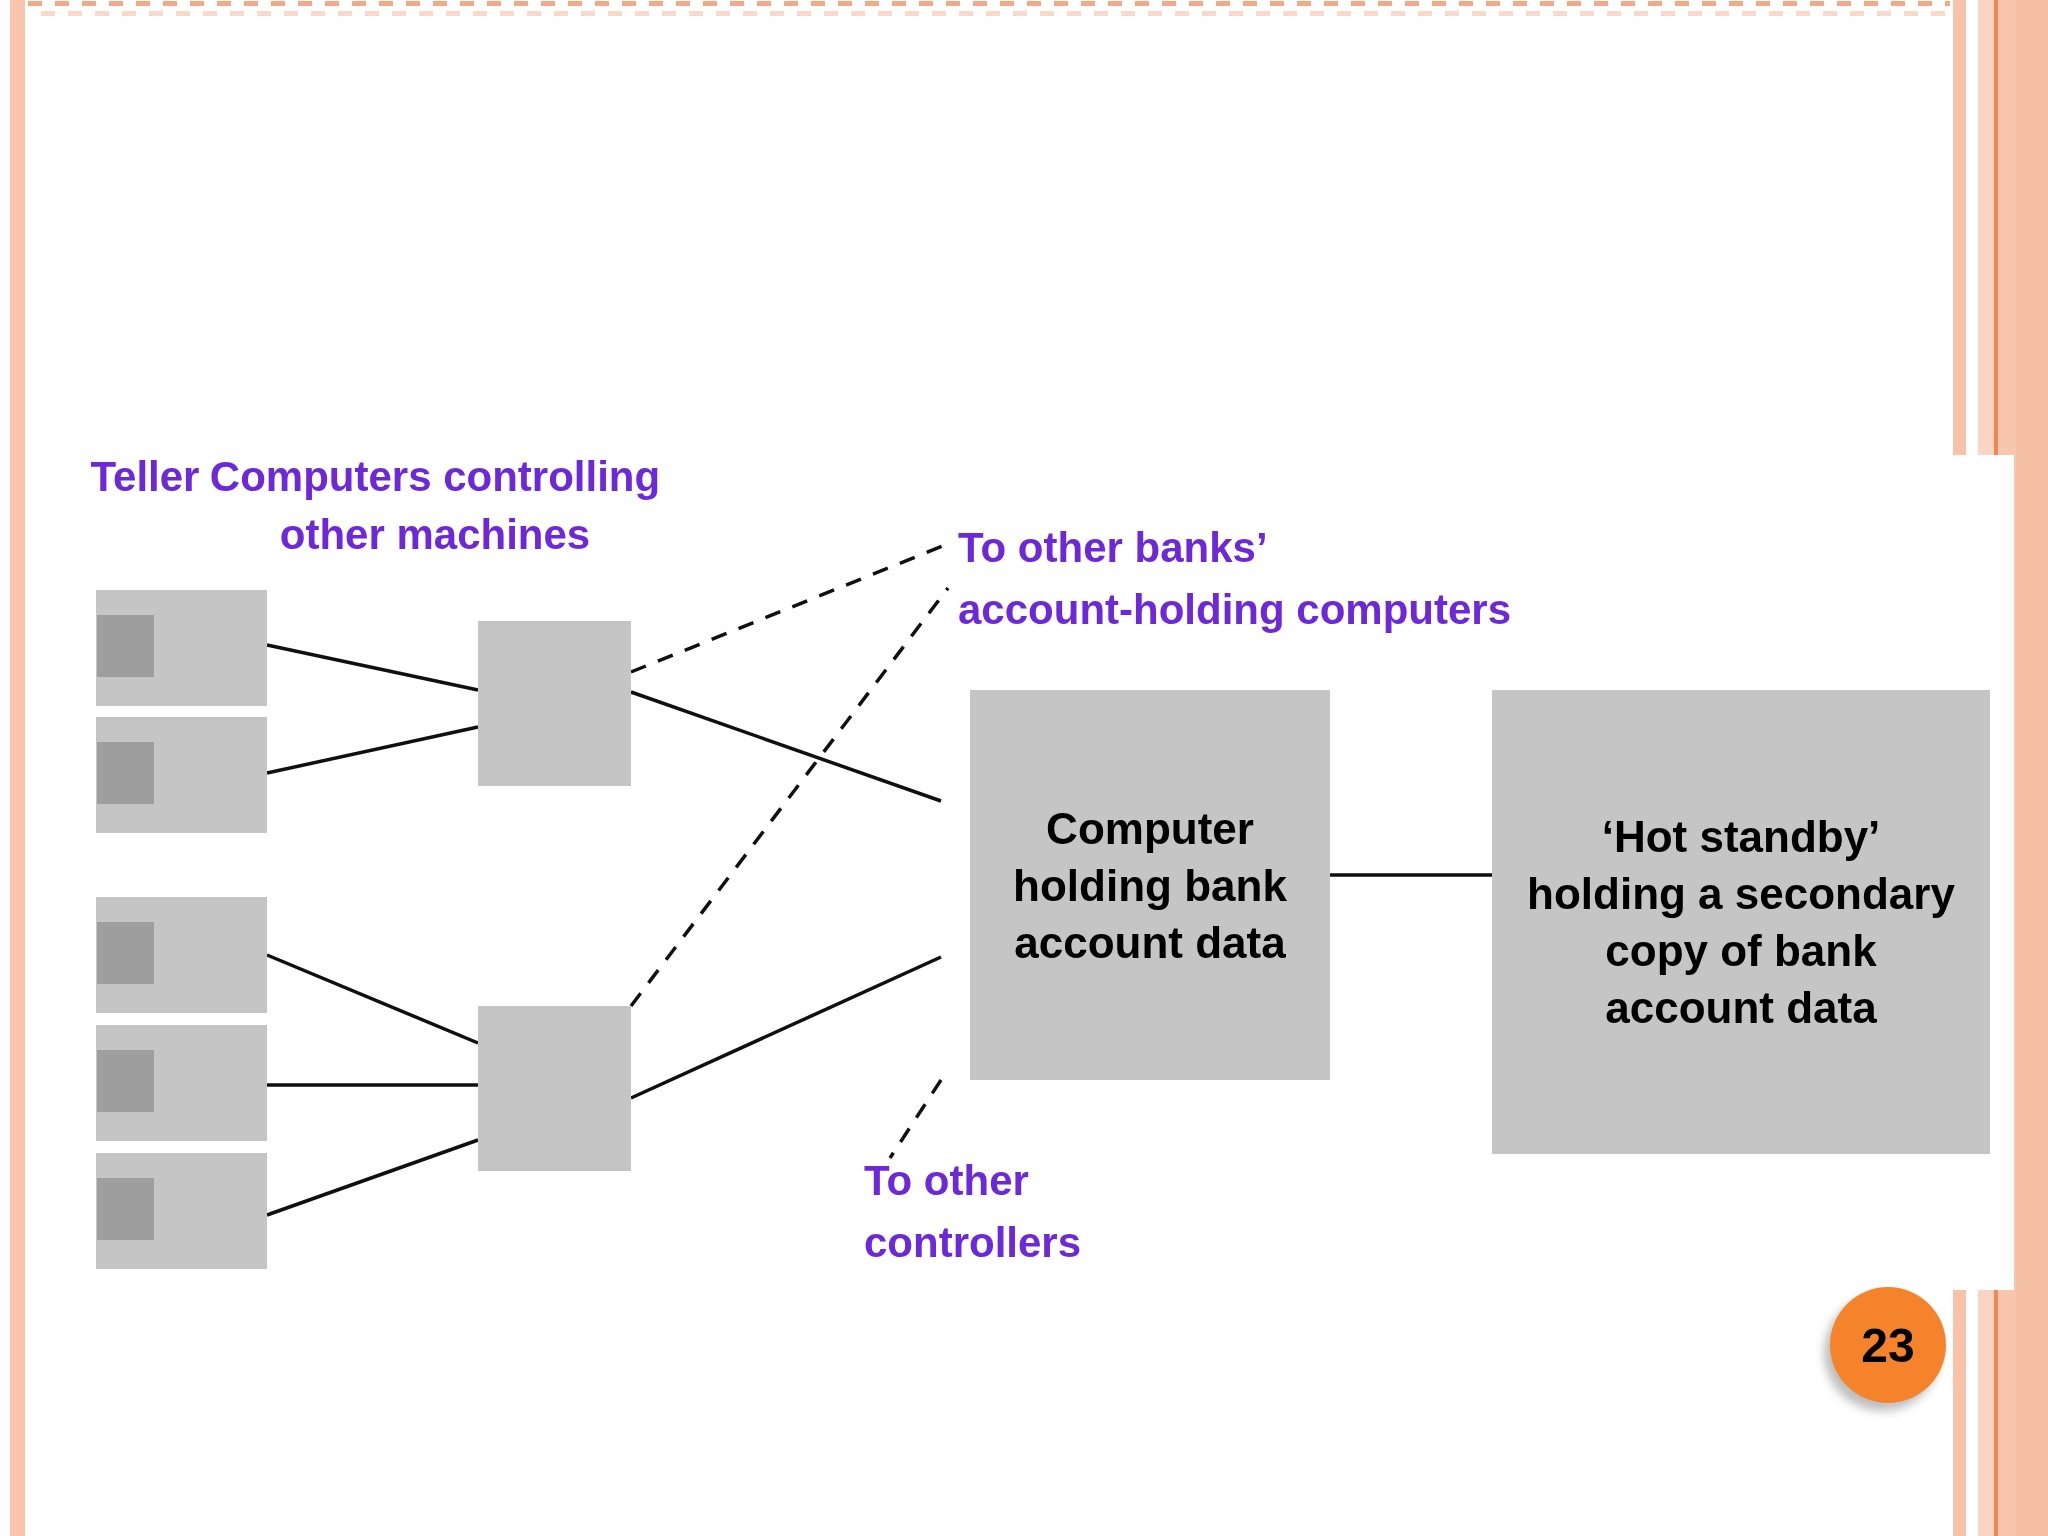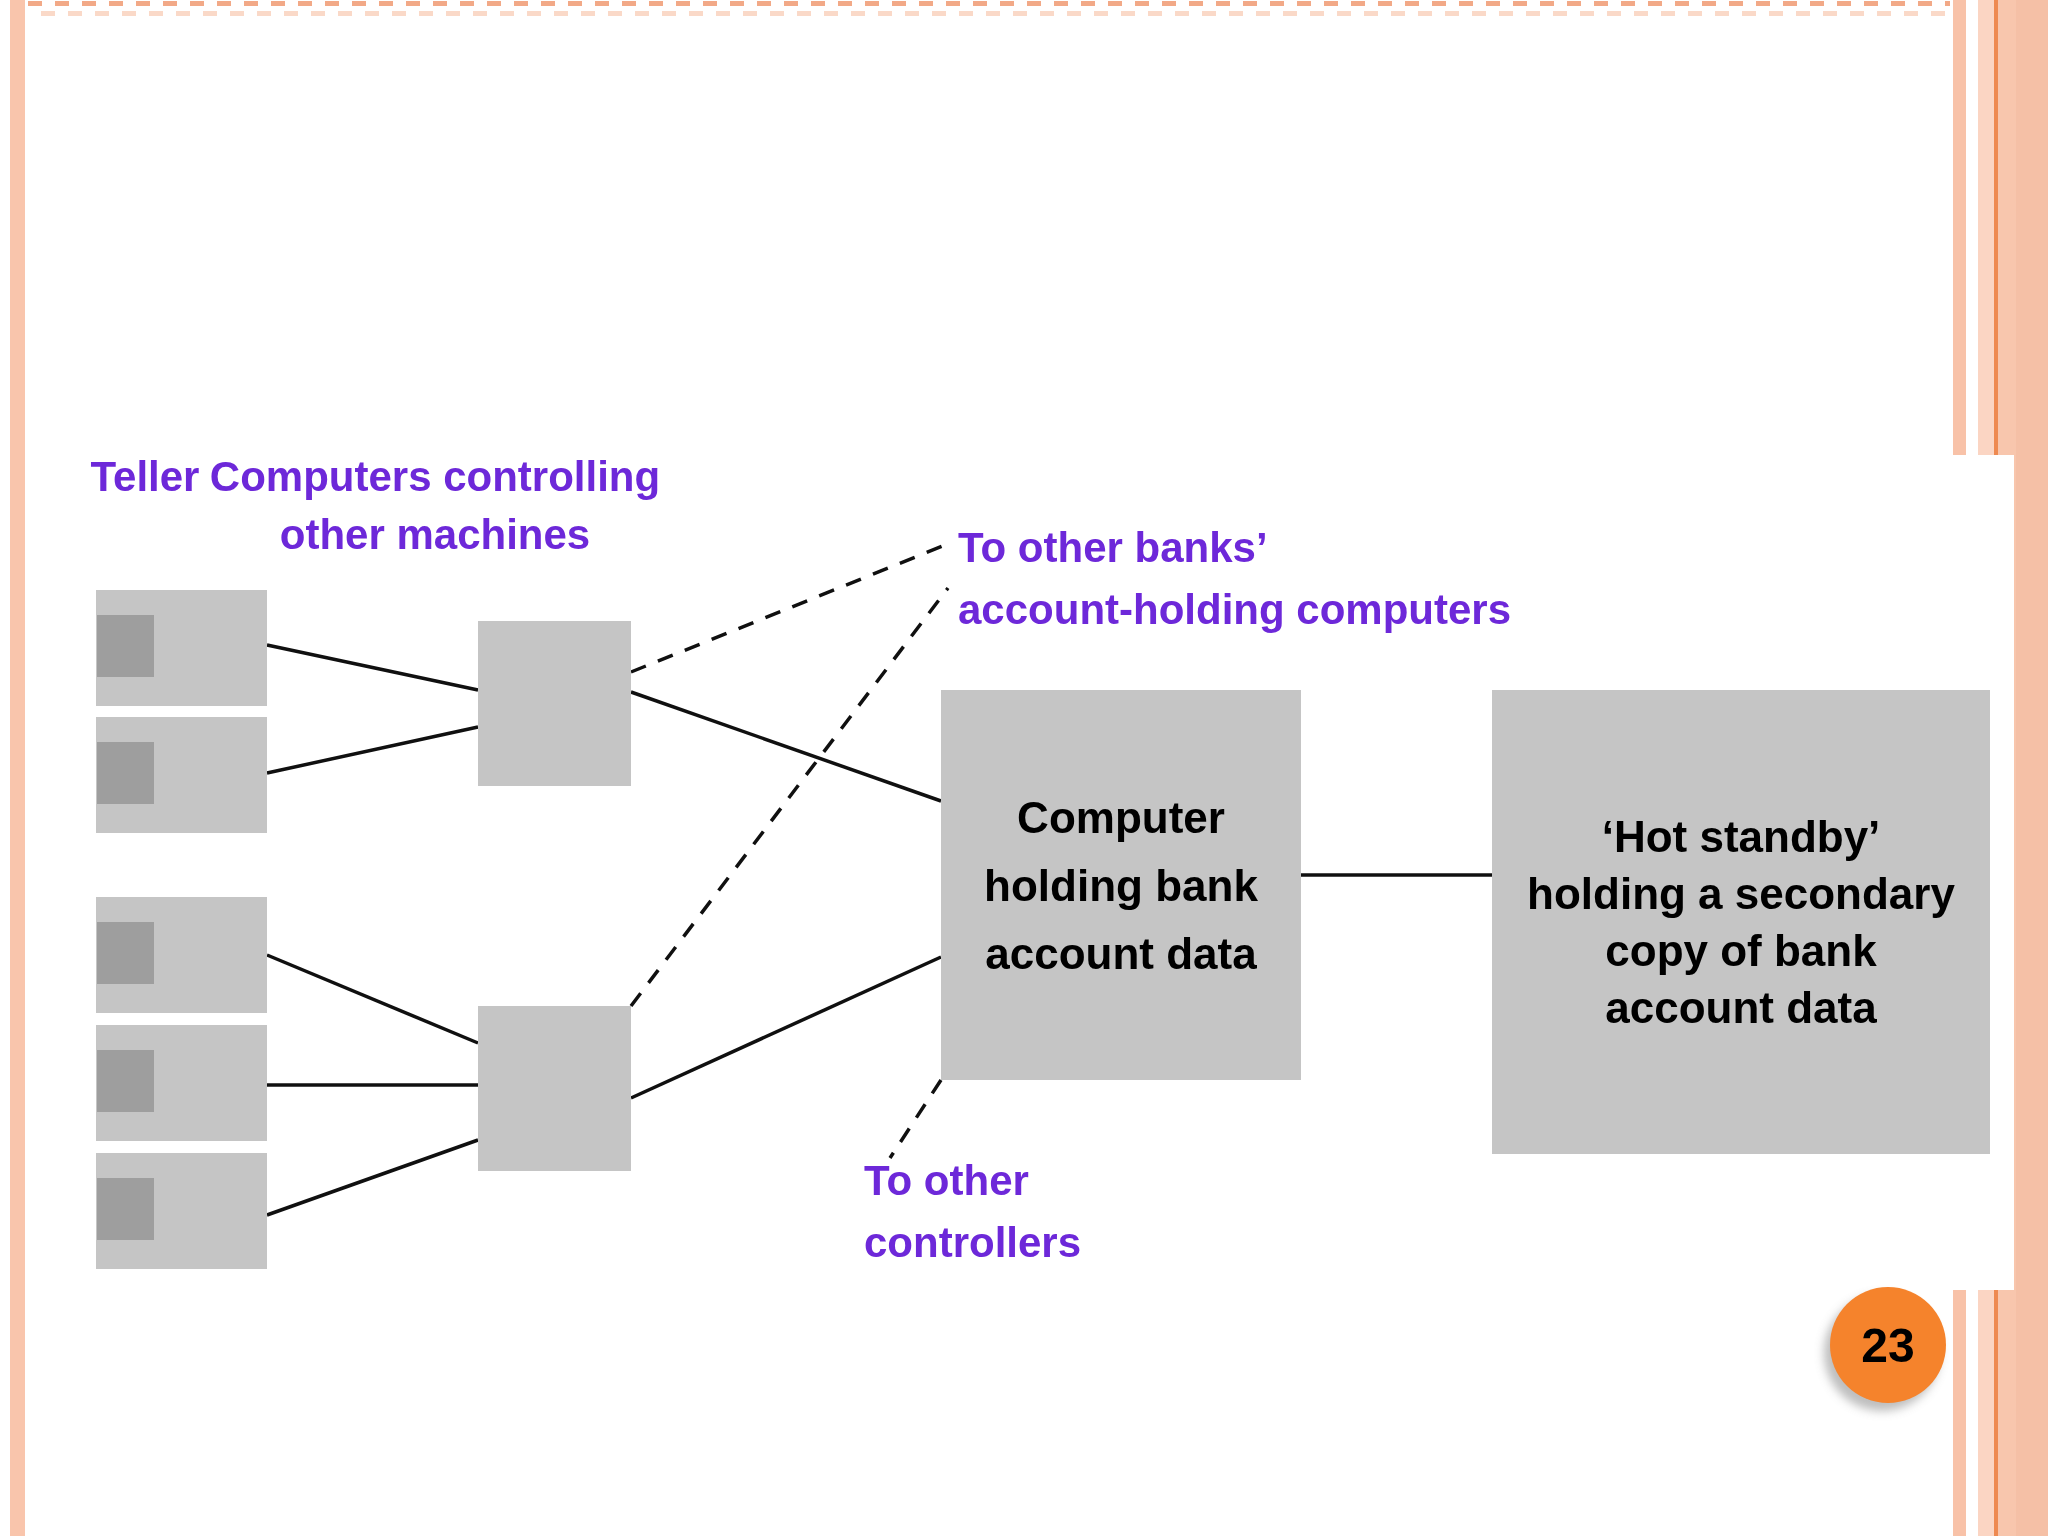--- a/index.html
+++ b/index.html
@@ -124,21 +124,21 @@
   <div class="teller-box" style="top:1025px;">
     <div class="screen"></div>
     </div>
   <div class="teller-box" style="top:1153px;">
     <div class="screen"></div>
     </div>
 
   <div class="controller-box" style="top:621px;"></div>
   <div class="controller-box" style="top:1006px;"></div>
 
-  <div class="big-box" style="left:941px; top:690px; width:360px; height:390px;gap:11px;">
+  <div class="big-box" style="left:970px; top:690px; width:360px; height:390px;">
     <div>Computer</div>
     <div>holding bank</div>
     <div>account data</div>
   </div>
 
   <div class="big-box" style="left:1492px; top:690px; width:498px; height:464px;">
     <div>‘Hot standby’</div>
     <div>holding a secondary</div>
     <div>copy of bank</div>
     <div>account data</div>

